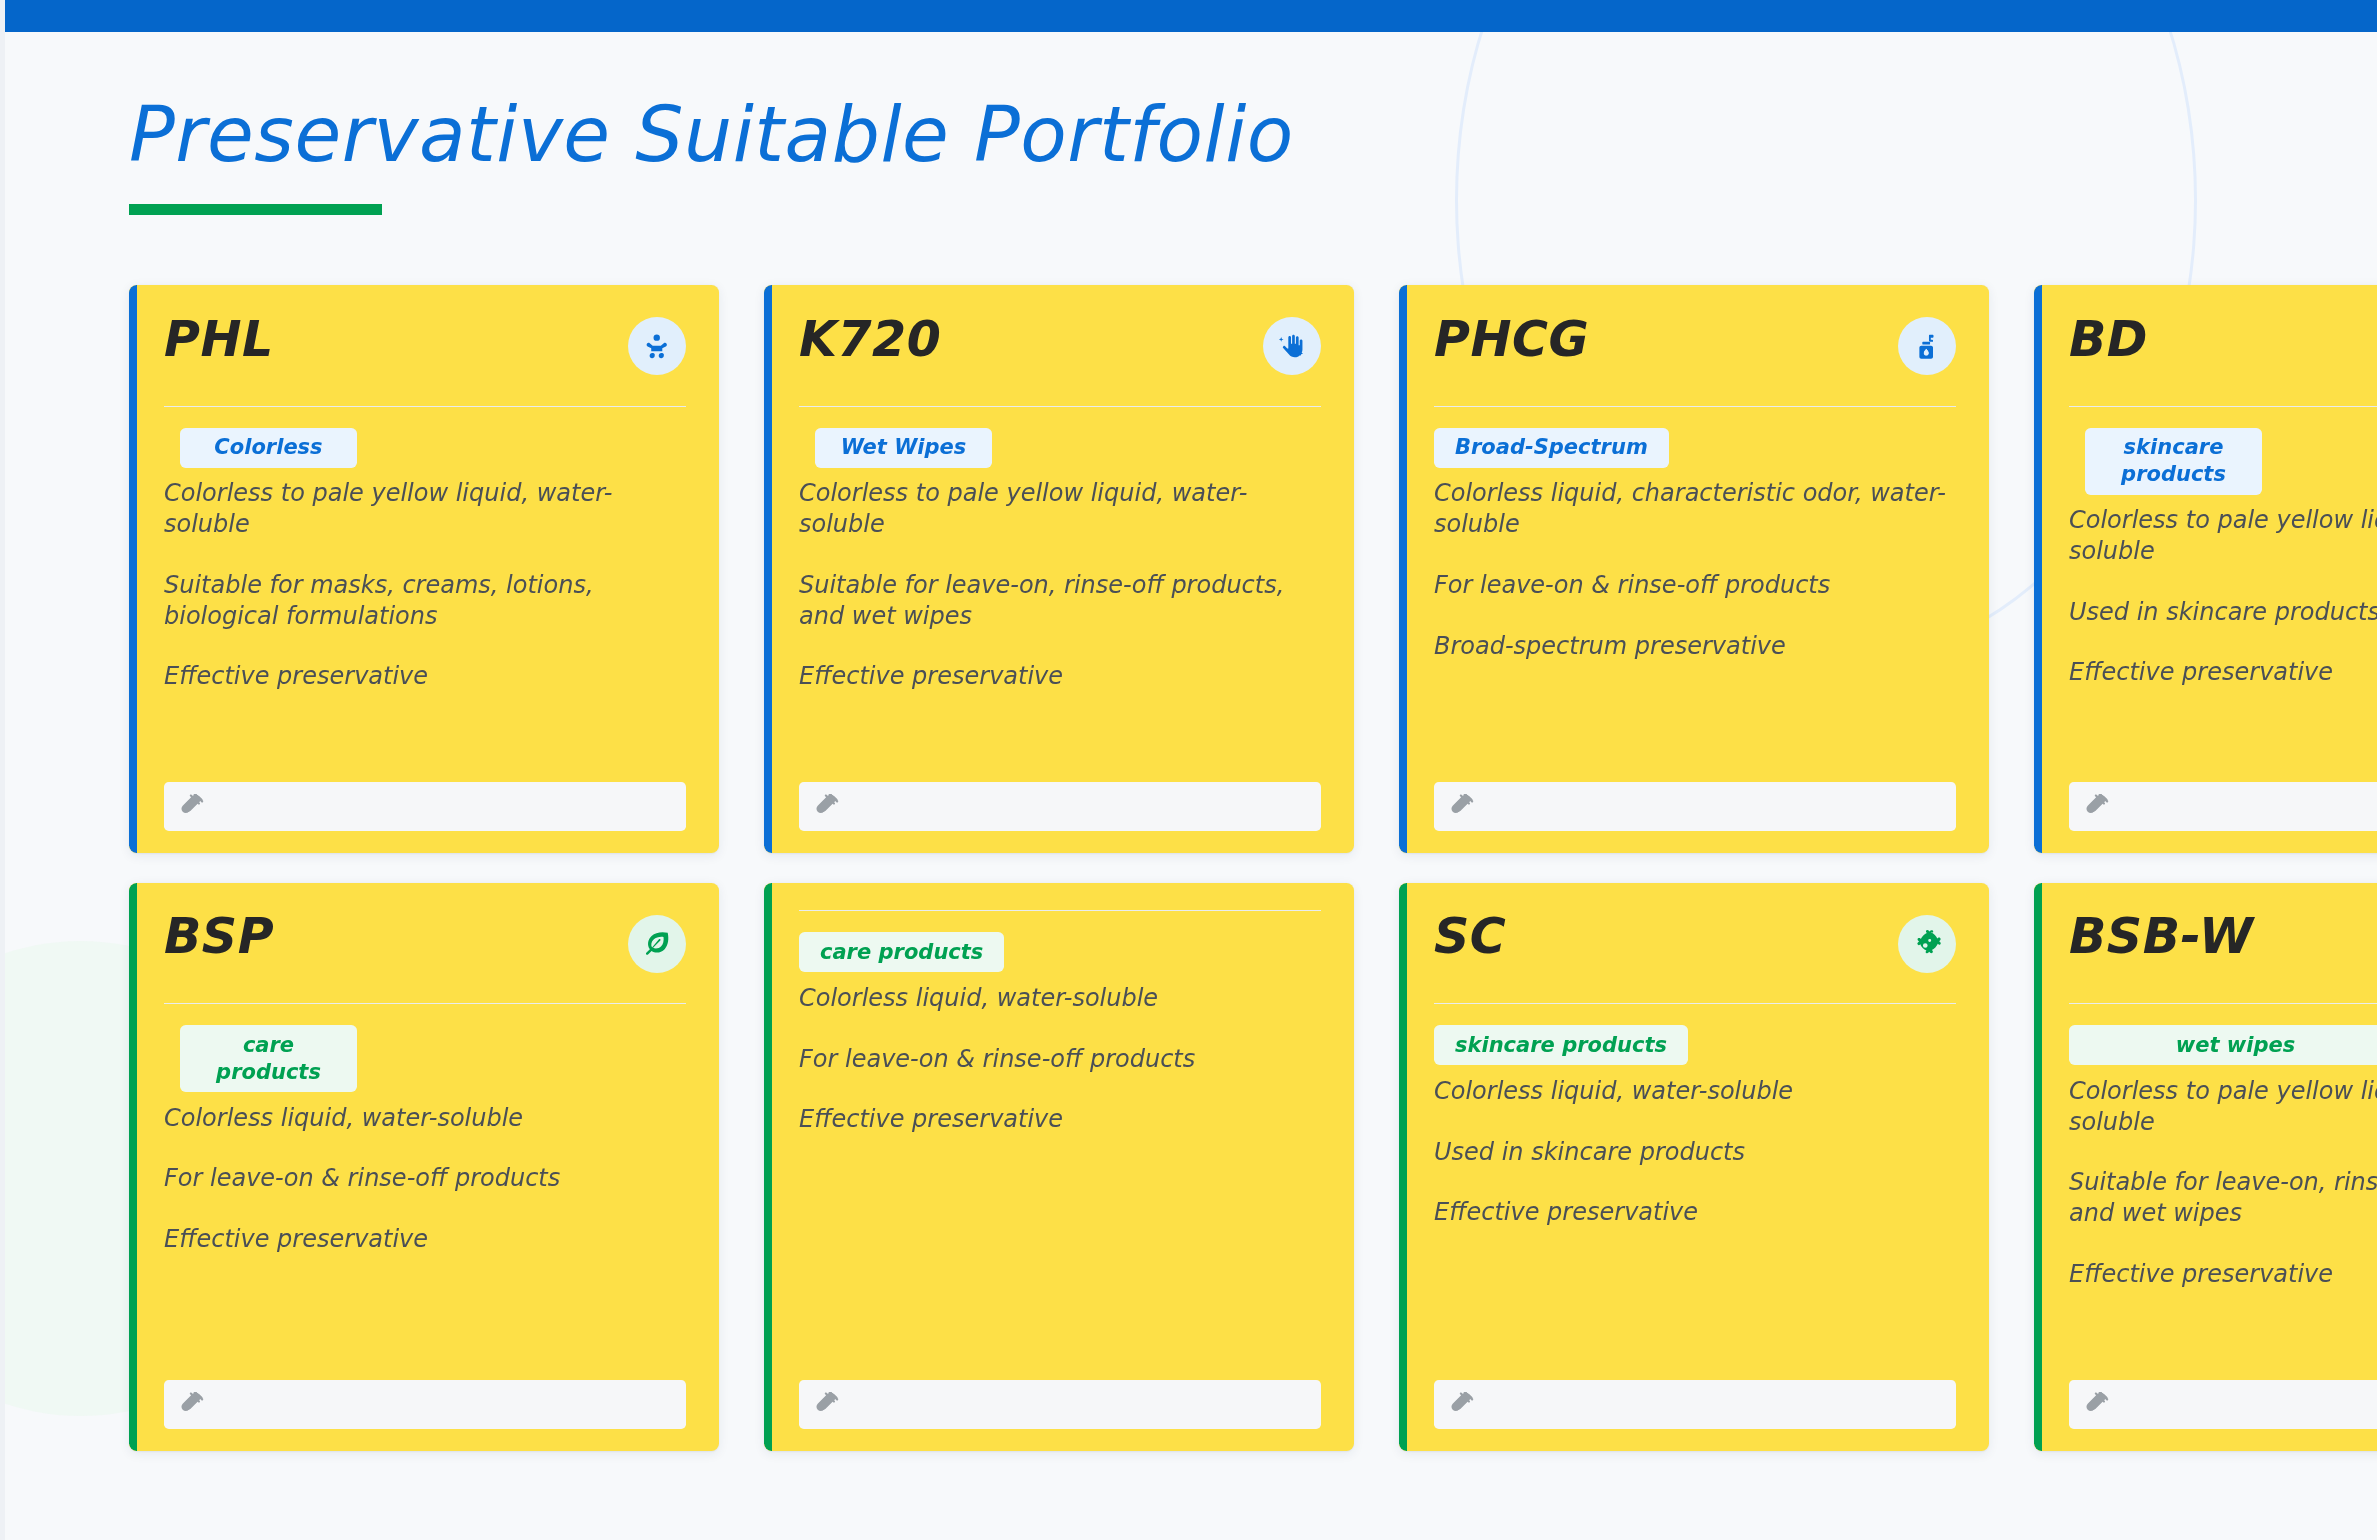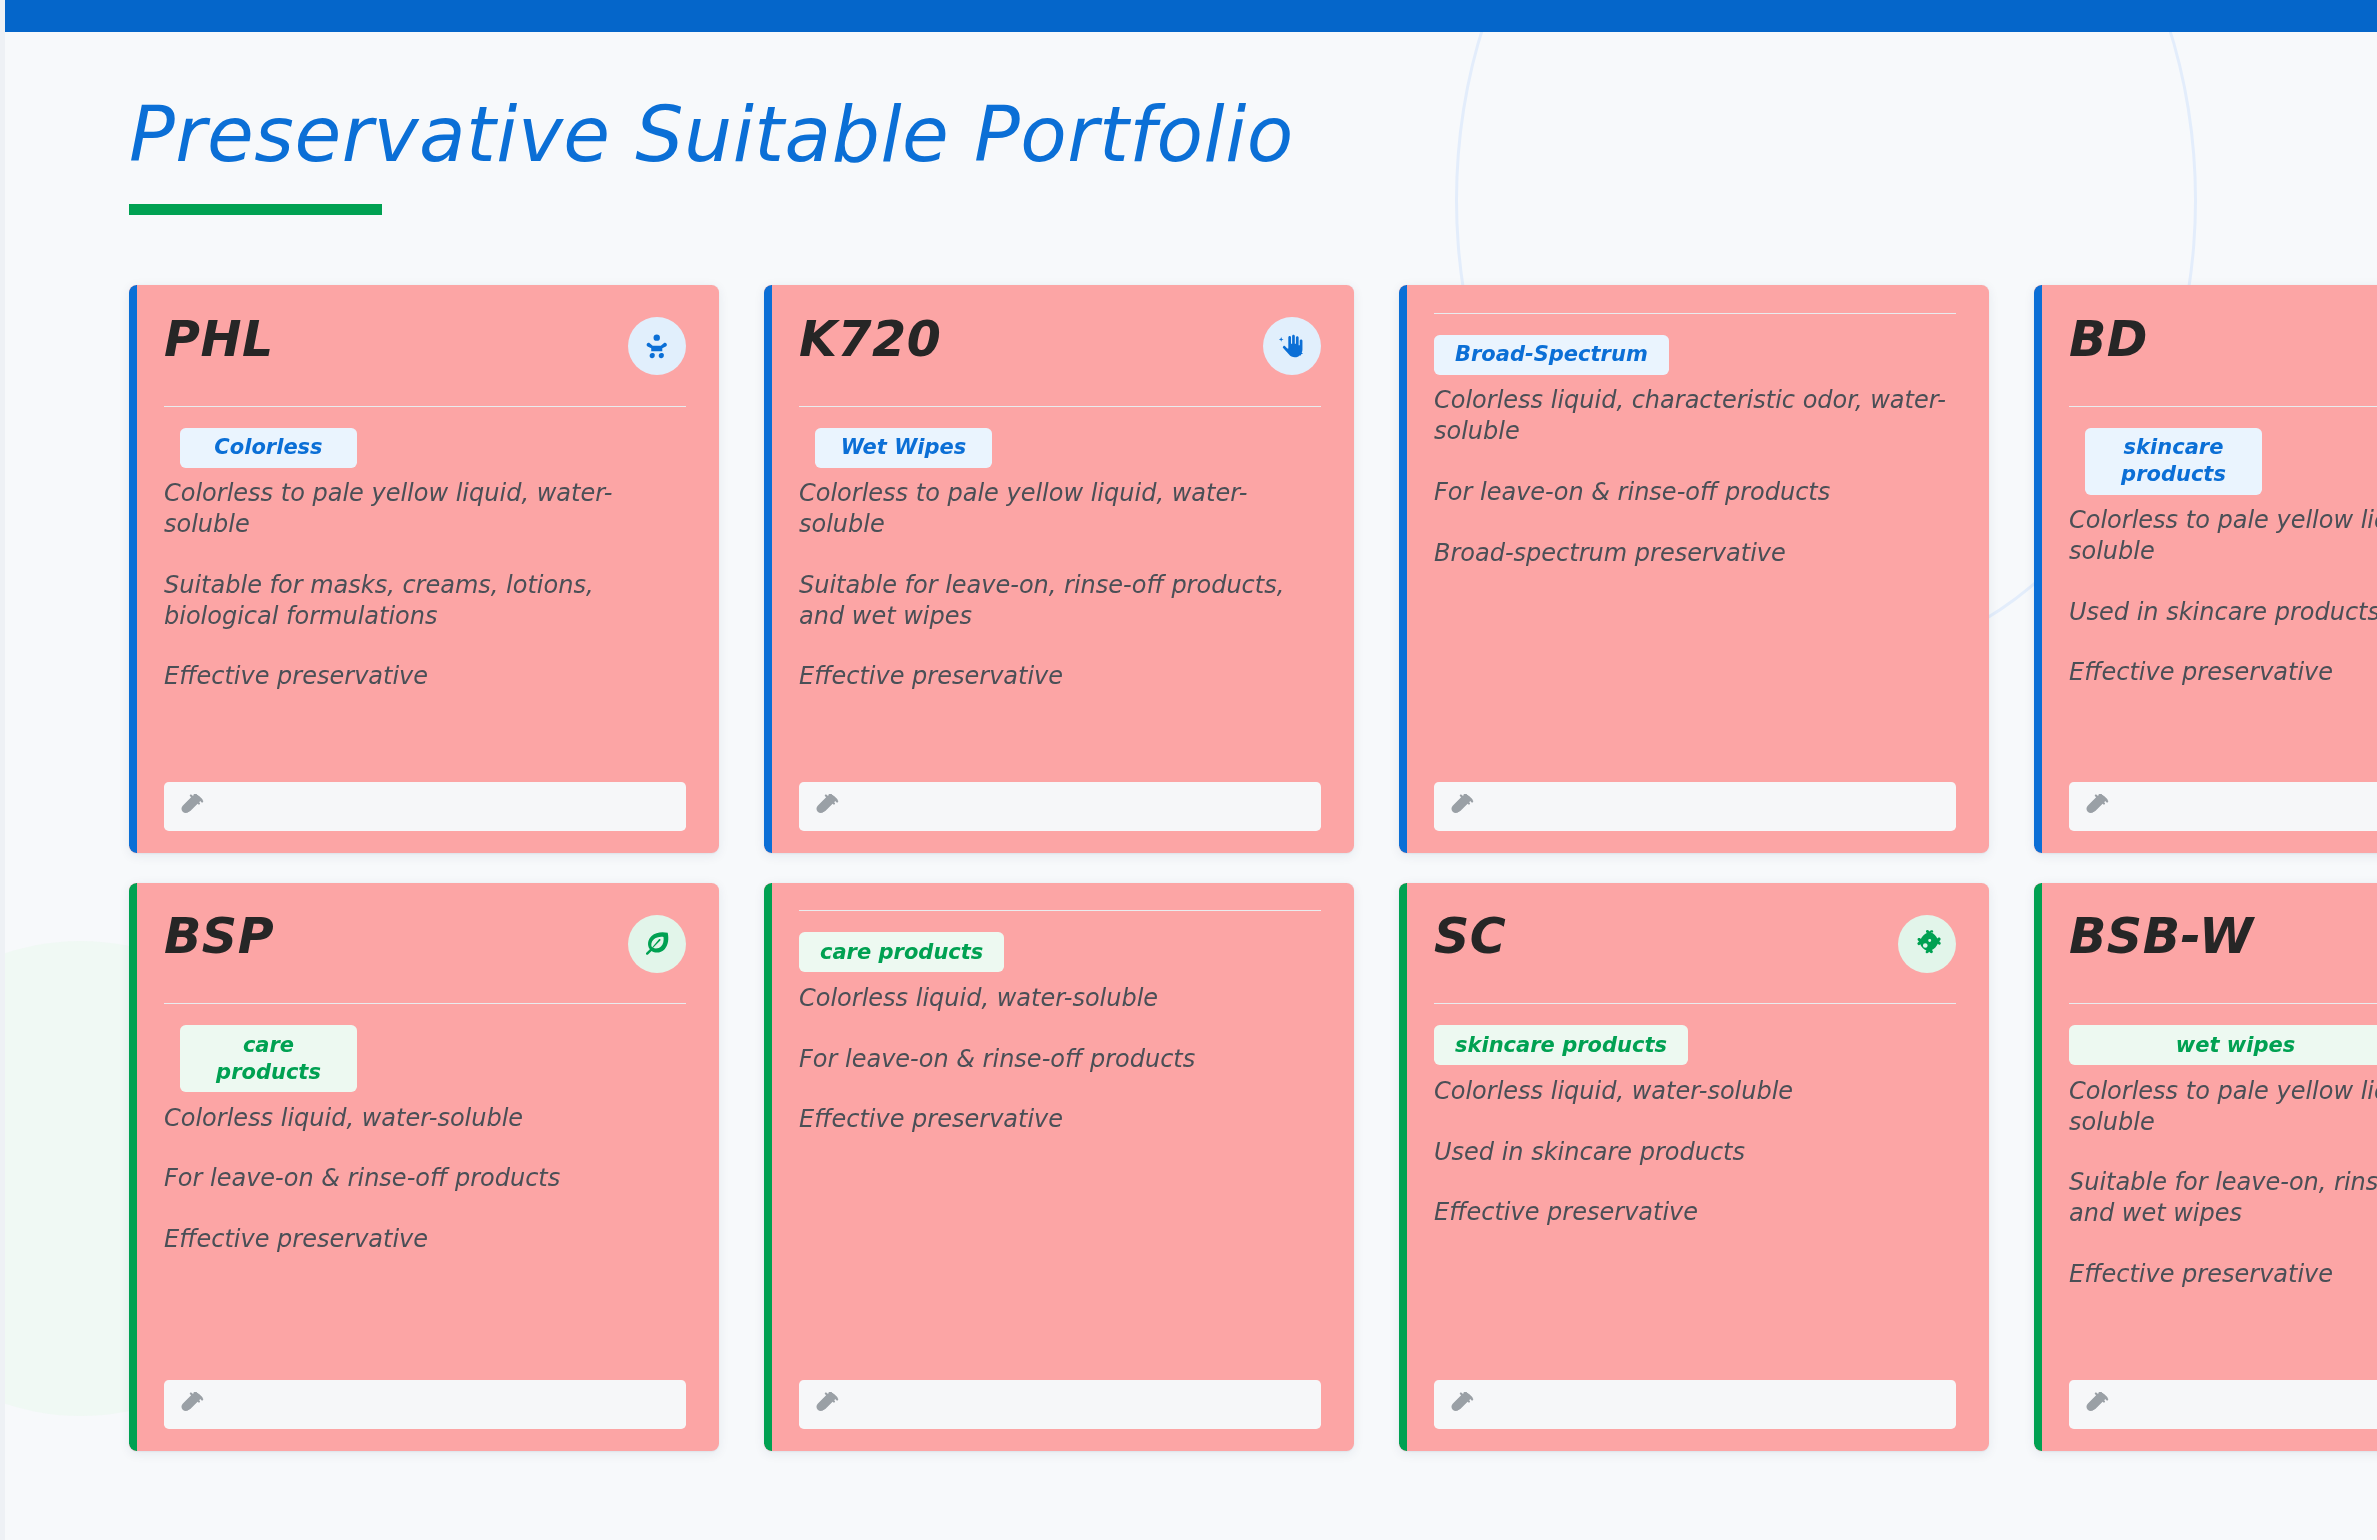--- a/index.html
+++ b/index.html
@@ -87,21 +87,21 @@
     width: 2499px;
     display: grid;
     grid-template-columns: repeat(4, 590px);
     column-gap: 45px;
     row-gap: 29.5px;
     z-index: 10;
   }
 
   .card {
     position: relative;
-    background: #fca5a5;
+    background: #fde047;
     border-radius: 7.6px;
     box-shadow: 0 2.9px 10.5px rgba(26,50,90,0.08), 0 0.5px 1.4px rgba(26,50,90,0.05);
     padding: 27.6px 33px 22px 35px;
     display: flex;
     flex-direction: column;
     overflow: hidden;
     min-height: 568px;
   }
   .card .accent {
     position: absolute;
@@ -257,20 +257,31 @@
           <span>
             <svg viewBox="0 0 24 24">
               <path d="M18.6 2.2 21.3 4.9c.4.4.4 1 0 1.4-.4.4-1 .4-1.4 0l-.4-.4-1.6 1.6 1 1c.4.4.4 1 0 1.4-.4.4-1 .4-1.4 0l-1-1-8.1 8.1c-1.6 1.6-4.2 1.6-5.8 0-1.6-1.6-1.6-4.2 0-5.8l8.1-8.1-1-1c-.4-.4-.4-1 0-1.4.4-.4 1-.4 1.4 0l1 1L14 .9l-.4-.4c-.4-.4-.4-1 0-1.4"></path>
               <path d="m17.6 1.9 4.4 4.4c.4.4.4 1.1 0 1.5-.4.4-1.1.4-1.5 0l-1-1-9.6 9.6a4.2 4.2 0 0 1-5.9-5.9L13.6 .9l-1-1c-.4-.4-.4-1.1 0-1.5.4-.4 1.1-.4 1.5 0l3.5 3.5z"></path>
             </svg>
           </span>
         </div>
       </div>
       <div class="card blue">
         <div class="accent"></div>
+        <div class="card-head">
+          <div class="card-name">PHCG</div>
+          <div class="icon-badge">
+            <svg viewBox="0 0 24 24">
+              <path d="M13.6 2.2h3.1c.4 0 .8.3.8.8v.9c0 .4-.3.8-.8.8h-1.4v1.6h1.1c.4 0 .7.3.7.7v.9h-2.6c-.4 0-.7-.3-.7-.7V3c0-.4.3-.8.8-.8z"></path>
+              <rect x="8.4" y="7.9" width="6.3" height="2.3" rx="0.7"></rect>
+              <path d="M7.6 11.1h7.9c.9 0 1.6.7 1.6 1.6v7.4c0 .9-.7 1.6-1.6 1.6H7.6c-.9 0-1.6-.7-1.6-1.6v-7.4c0-.9.7-1.6 1.6-1.6zm4 2.6c-1.1 1.3-2 2.5-2 3.5 0 1.1.9 2 2 2s2-.9 2-2c0-1-.9-2.2-2-3.5z" fill-rule="evenodd"></path>
+              <path d="M11.6 13.9c1 1.2 1.8 2.3 1.8 3.2 0 1-.8 1.8-1.8 1.8s-1.8-.8-1.8-1.8c0-.9.8-2 1.8-3.2z" fill="#e1effc"></path>
+            </svg>
+          </div>
+        </div>
         <div class="divider"></div>
         <div class="badge-row"><span class="badge">Broad-Spectrum</span></div>
         <div class="bullets">
           <div class="bullet">Colorless liquid, characteristic odor, water-soluble</div>
           <div class="bullet">For leave-on &amp; rinse-off products</div>
           <div class="bullet">Broad-spectrum preservative</div>
         </div>
         <div class="card-footer">
           <span>
             <svg viewBox="0 0 24 24">

